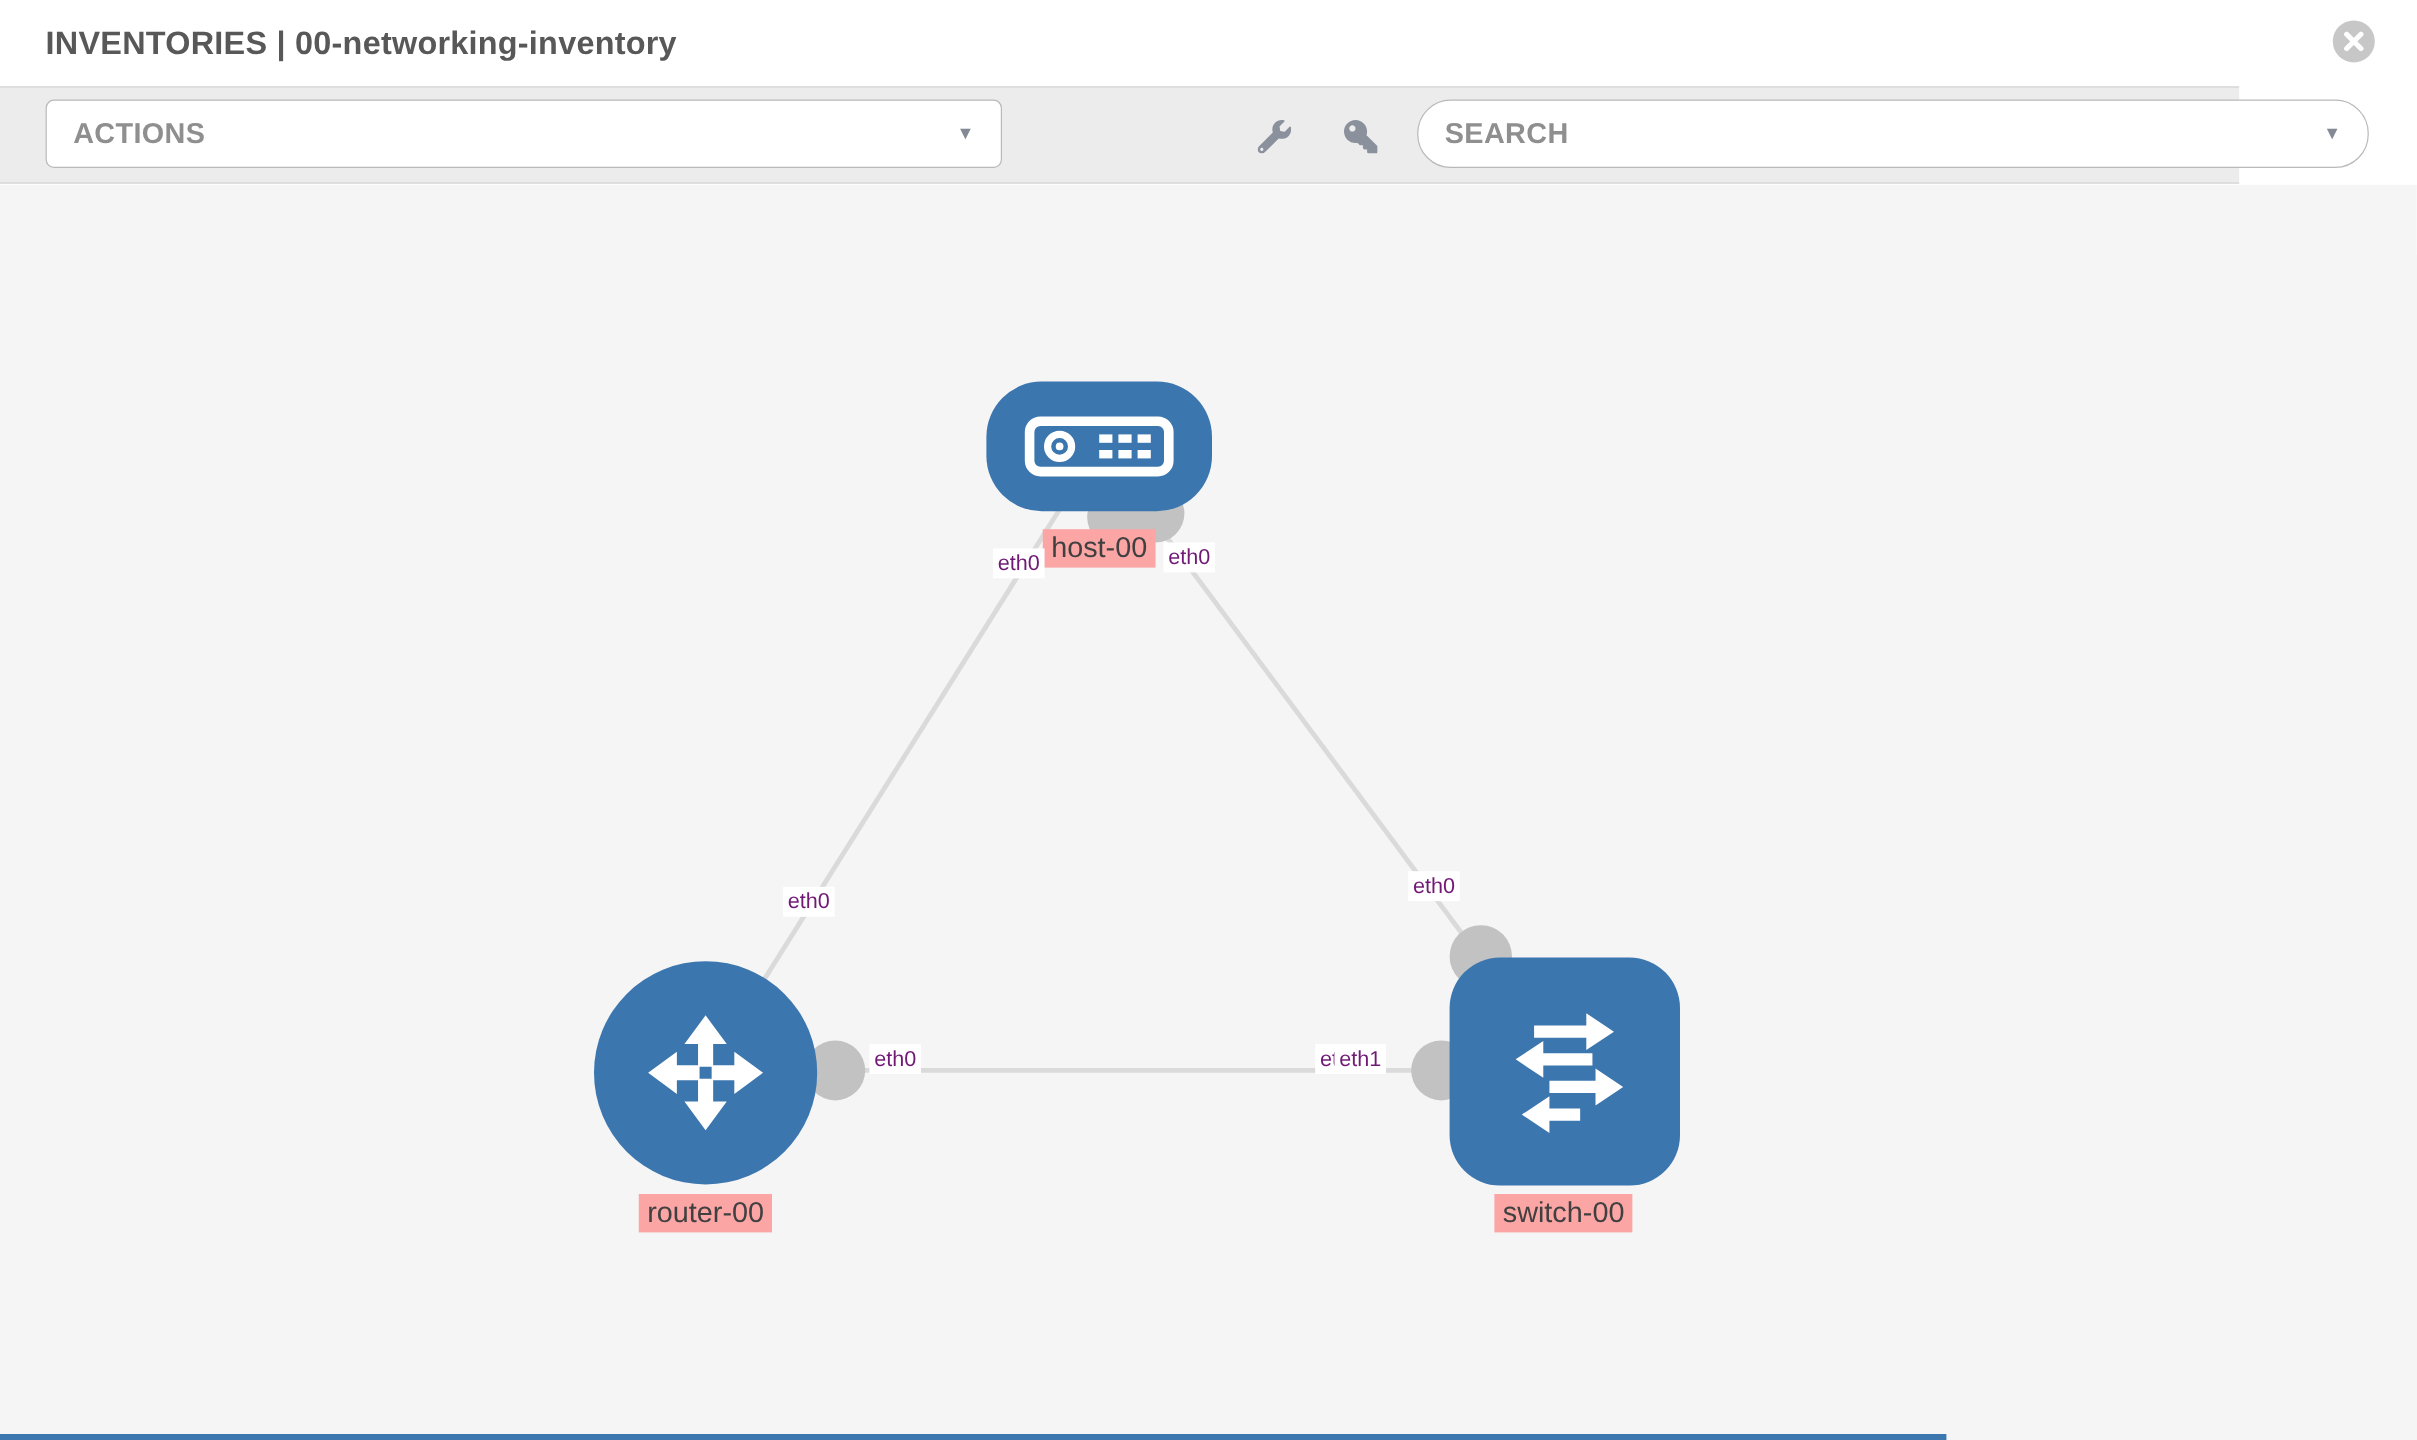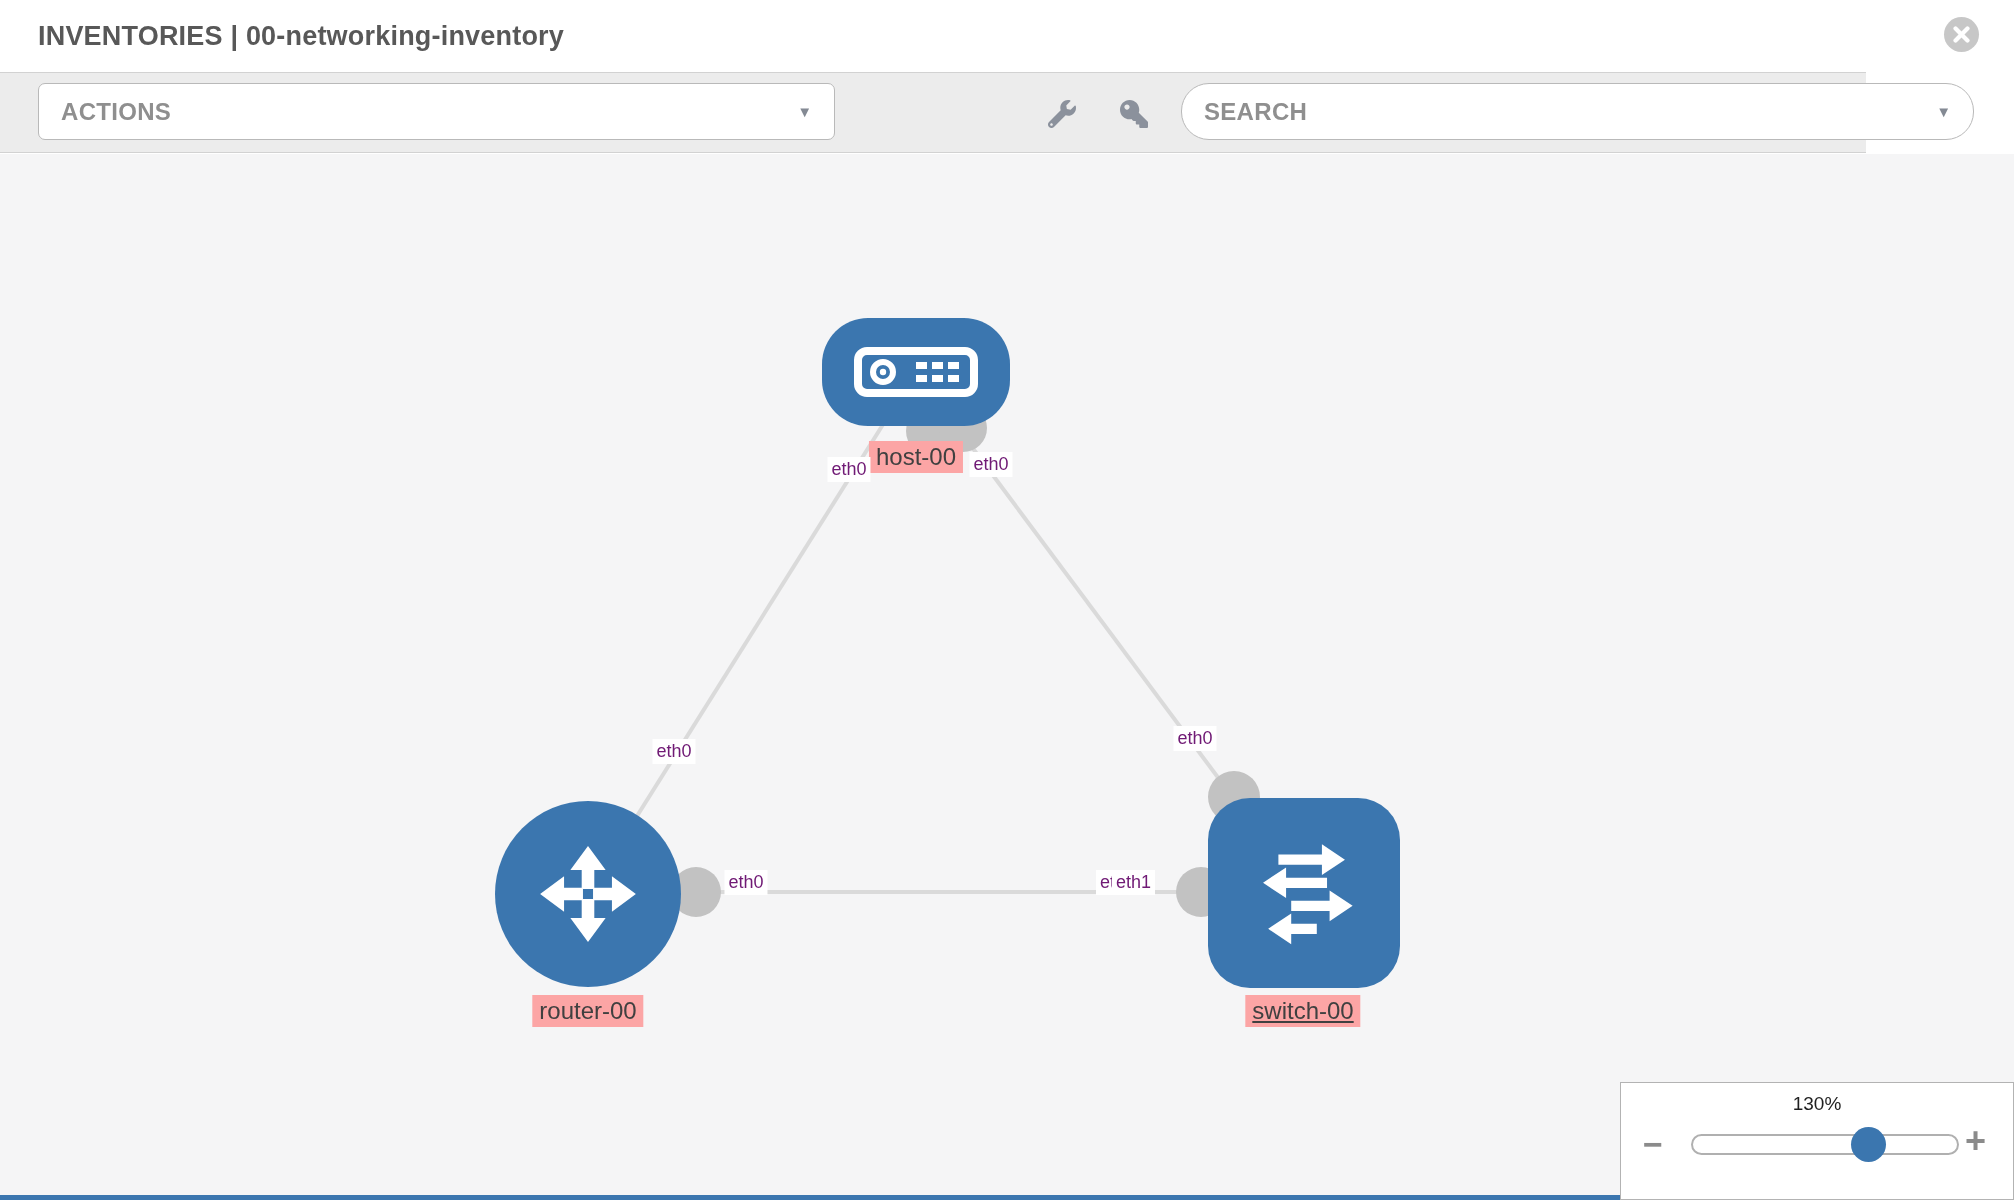--- a/index.html
+++ b/index.html
@@ -55,21 +55,21 @@
   .node .white-shape{fill:#fff;}
   .node .white-stroke{fill:none;stroke:#fff;}
 
   .node-label{position:absolute;transform:translateX(-50%);background:#fca5a5;color:var(--label-text);
     font-size:24px;padding:2px 7px;white-space:nowrap;}
   .iface-label{position:absolute;background:#fff;color:#701a75;
     font-size:18px;padding:2px 4px;white-space:nowrap;}
   .iface-centered{transform:translateX(-50%);}
   .lbl-host{left:916px;top:287px;}
   .lbl-router{left:588px;top:841px;text-align:center;}
-  .lbl-switch{left:1303px;top:841px;text-decoration:underline;}
+  .lbl-switch{left:1303px;top:841px;}
   .if-host-left{left:849px;top:303px;}
   .if-host-right{left:991px;top:298px;}
   .if-router-host{left:674px;top:585px;}
   .if-switch-host{left:1195px;top:572px;}
   .if-rs-router{left:746px;top:716px;}
   .if-rs-switch-under{left:1096px;top:716px;transform:none;}
   .if-rs-switch{left:1112px;top:716px;transform:none;}
 
   
   .zoom-panel{position:absolute;left:1620px;top:1082px;width:394px;height:118px;background:#fff;
@@ -188,22 +188,14 @@
     <div class="iface-label iface-centered if-host-right">eth0</div>
     <div class="iface-label iface-centered if-router-host">eth0</div>
     <div class="iface-label iface-centered if-switch-host">eth0</div>
     <div class="iface-label iface-centered if-rs-router">eth0</div>
     <div class="iface-label if-rs-switch-under">eth0</div>
     <div class="iface-label if-rs-switch">eth1</div>
   </div>
 
   <div class="bottom-bar"></div>
 
-  <div class="zoom-panel">
-    <div class="zoom-level">130%</div>
-    <button class="zoom-minus">−</button>
-    <div class="zoom-track">
-      <div class="zoom-handle" style="left:158px;top:-9px;"></div>
-    </div>
-    <button class="zoom-plus">+</button>
-  </div>
 
 </div>
 
 </body></html>

